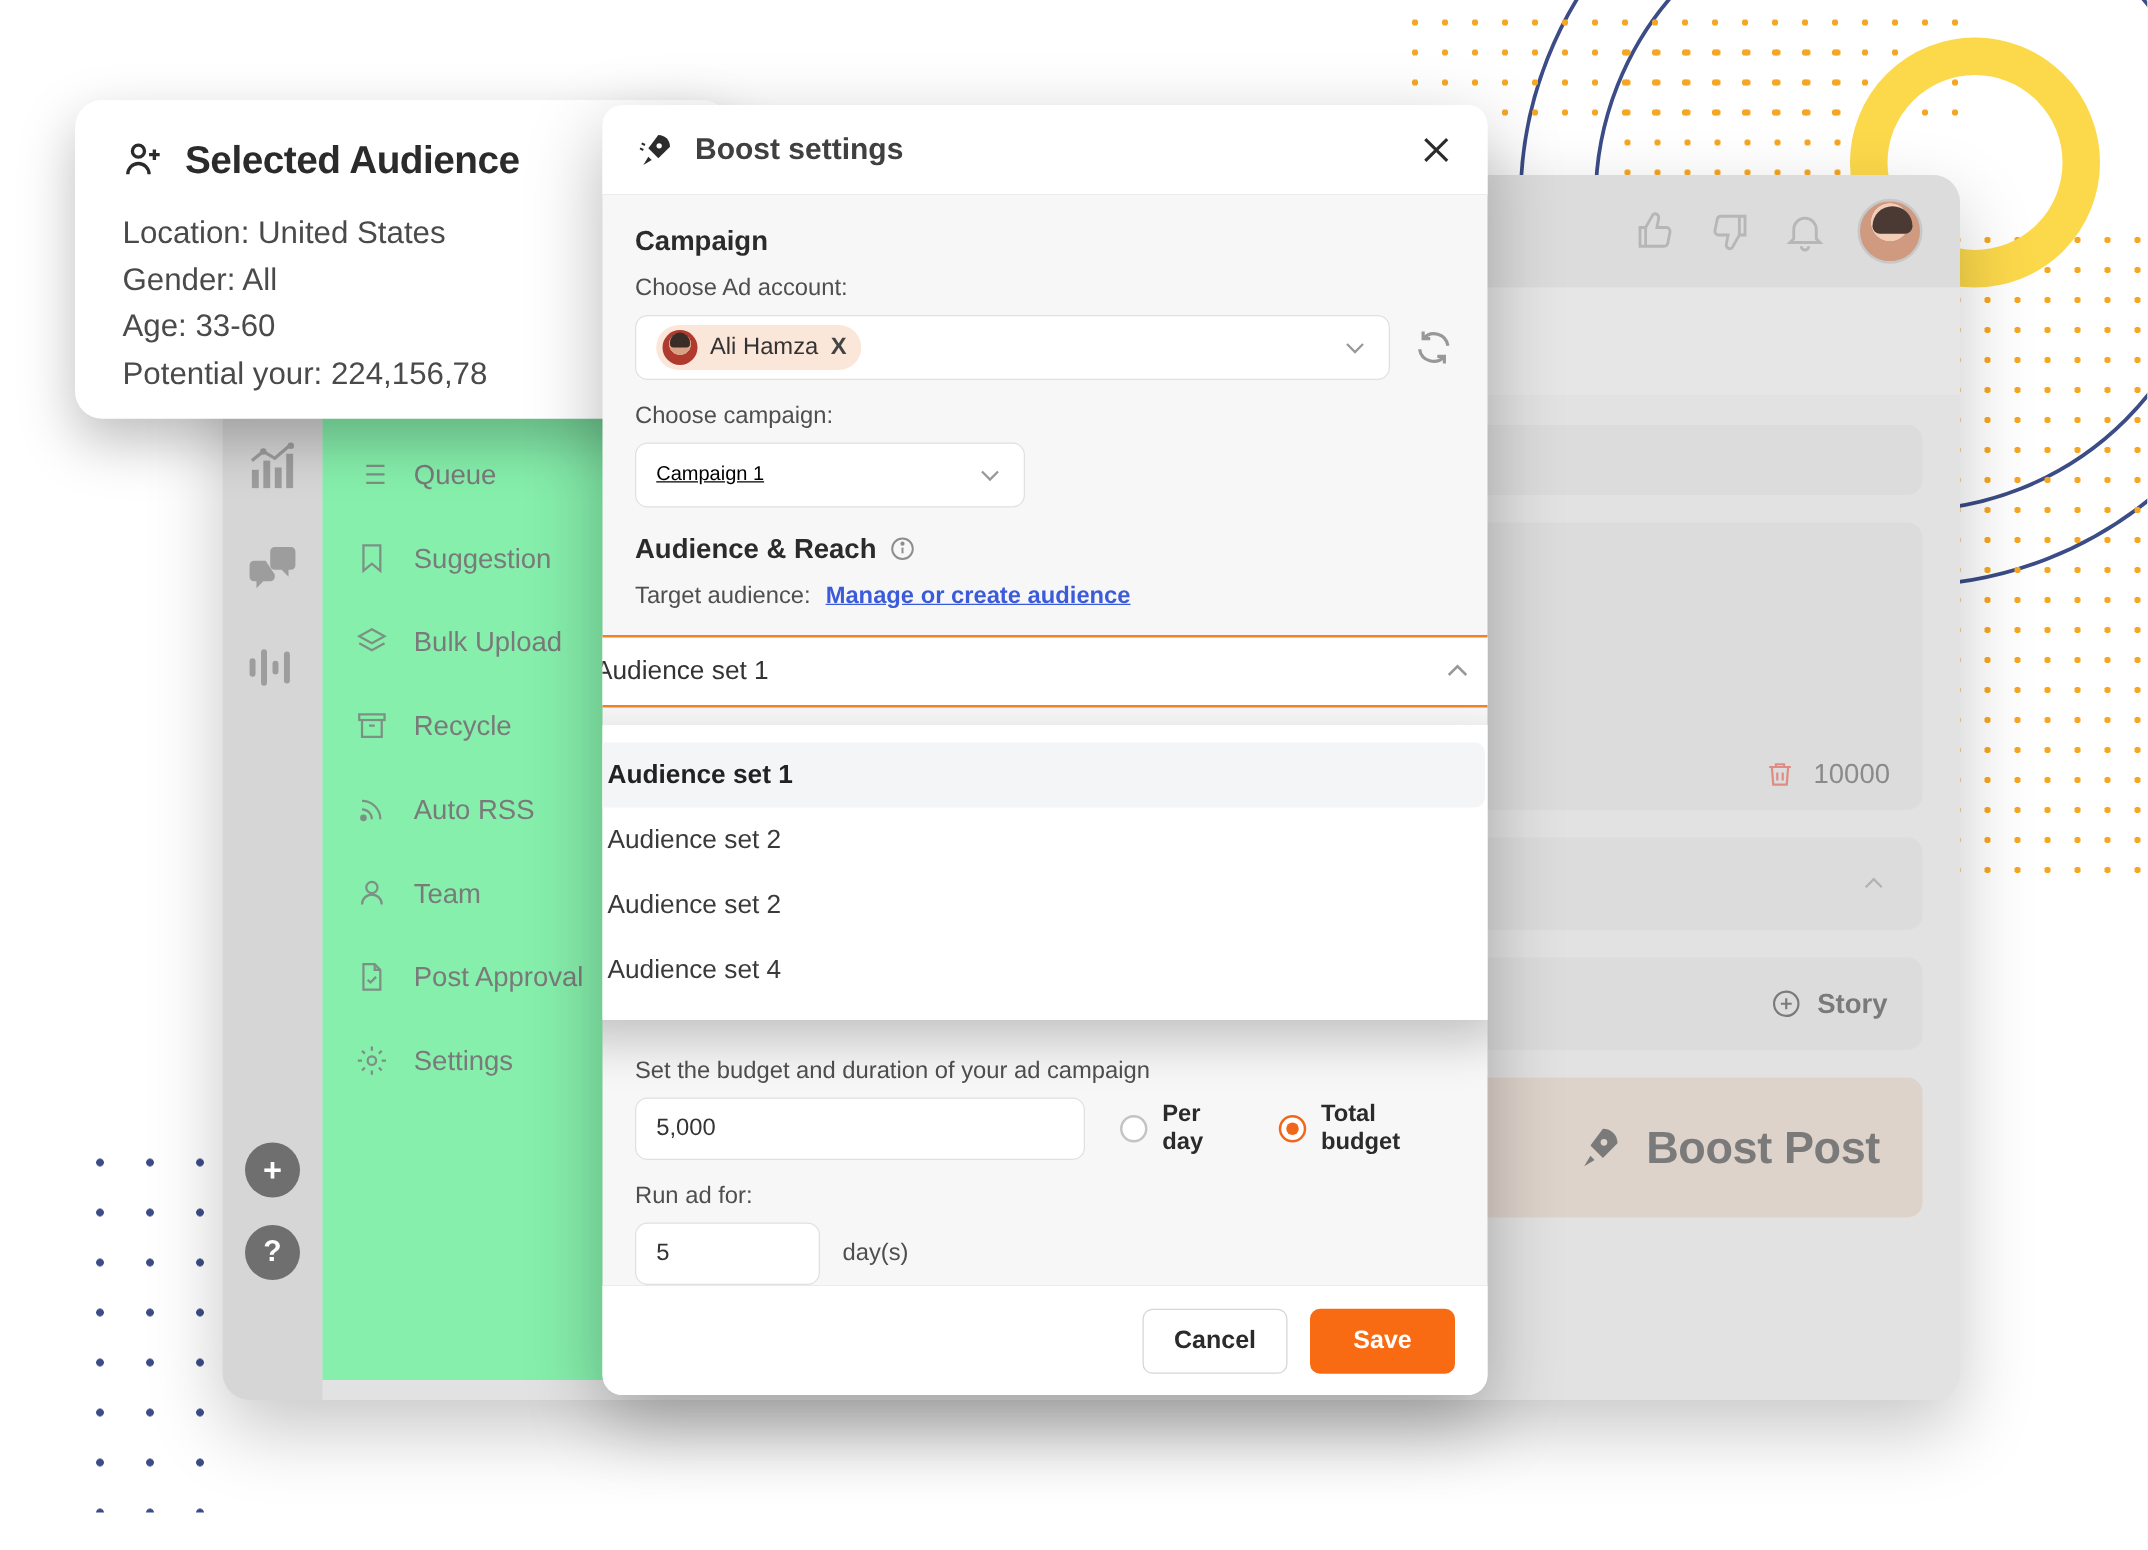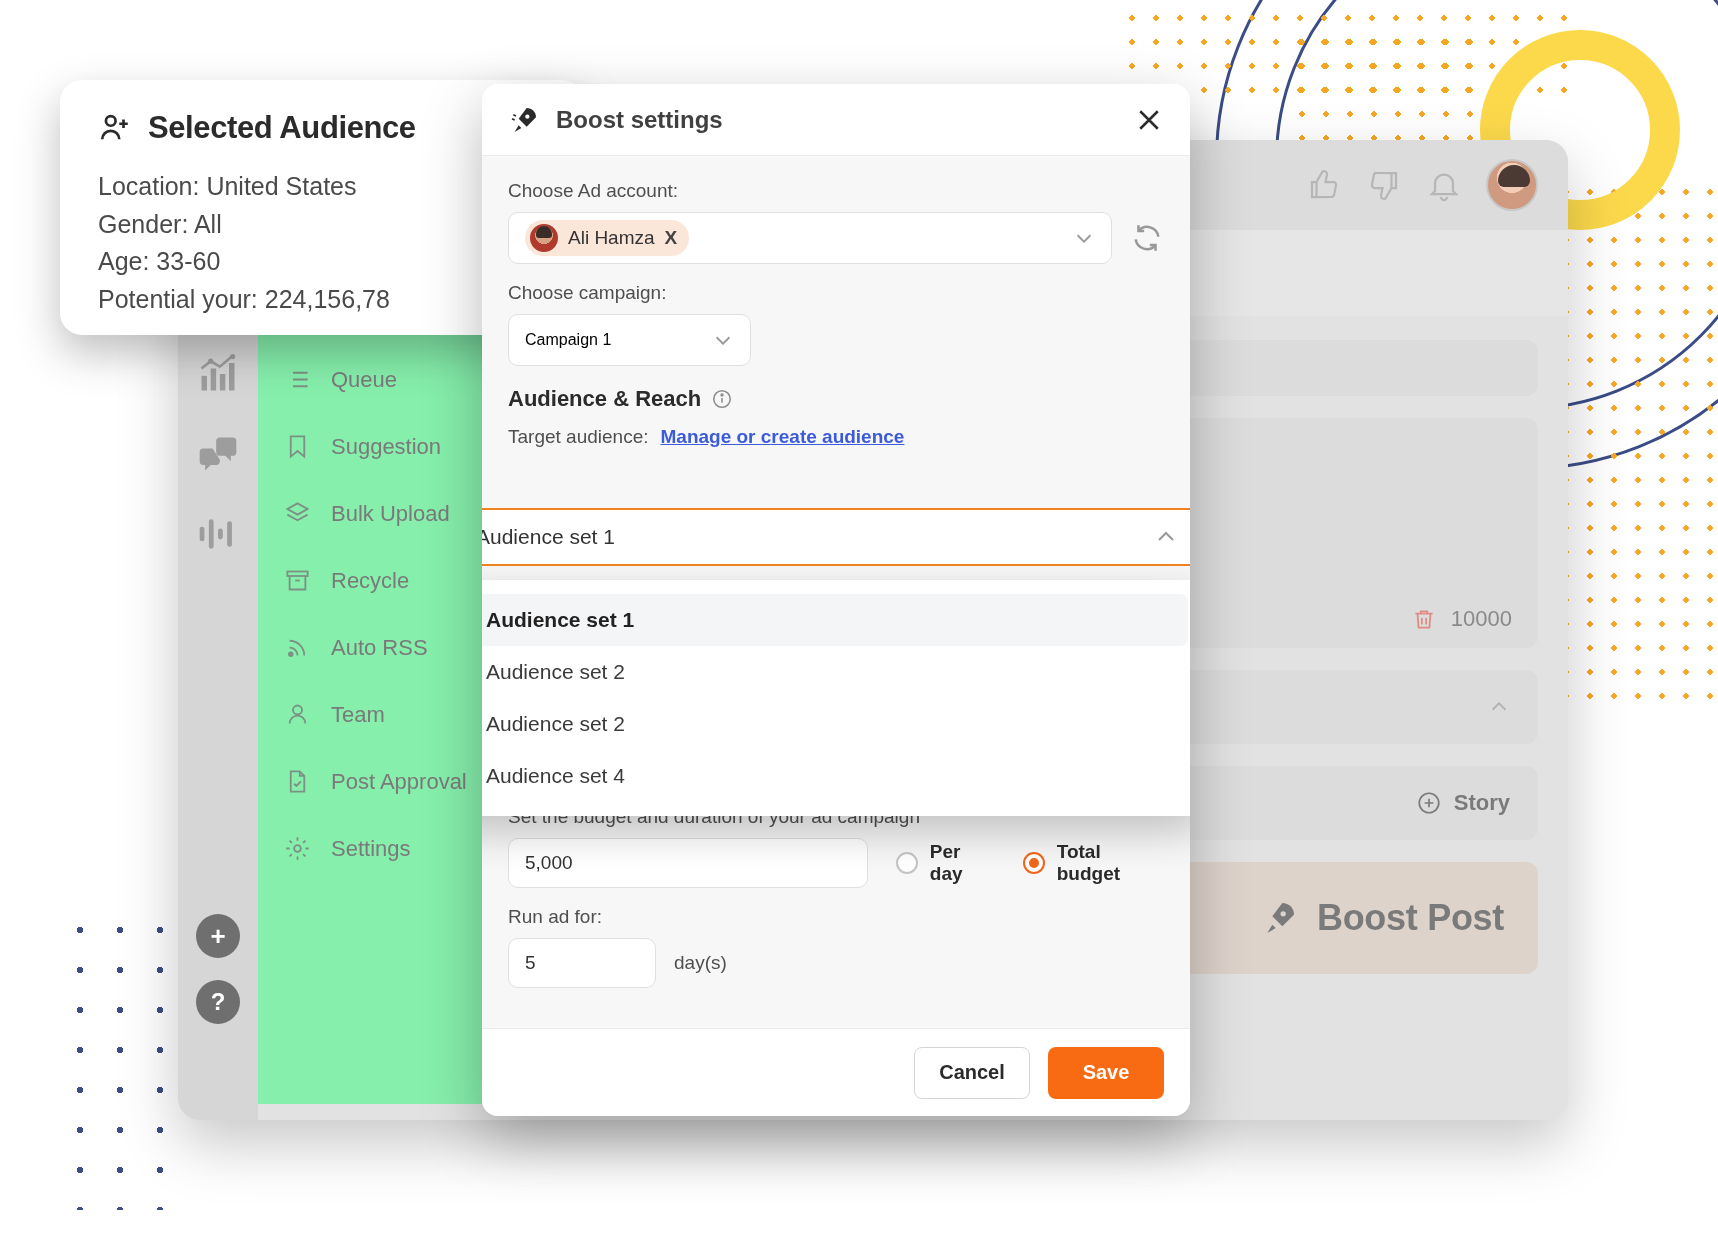--- a/index.html
+++ b/index.html
@@ -252,21 +252,21 @@
     position: relative; overflow: hidden; flex: none;
   }
   #chip-avatar::after {
     content:""; position:absolute; left:6px; top:2px; width:16px; height:12px;
     border-radius:8px 8px 3px 3px; background:#3a2c26;
   }
   #chip-name { font-size: 19px; color: #333333; }
   #chip-x { font-size: 19px; color: #444444; cursor: pointer; font-weight: 600; }
   #refresh-btn { width: 34px; height: 34px; cursor: pointer; opacity: .65; flex: none;}
 
-  #campaign-select { width: 243px; margin-bottom: 20px; }
+  #campaign-select { width: 312px; margin-bottom: 20px; text-decoration: underline; }
 
   #aud-head-row { display: flex; align-items: center; gap: 10px; margin-bottom: 14px; }
   #info-icon { width: 22px; height: 22px; opacity: .65; }
   #target-row { display: flex; align-items: baseline; gap: 12px; font-size: 19px; color: #4F4F4F; }
   #manage-link {
     color: #3B5BDB; text-decoration: underline; font-weight: 700; cursor: pointer;
   }
 
   
   #aud-combo {
@@ -515,20 +515,21 @@
           <path d="M3 11l2 1M4 8l2 1" stroke="#2B2B2B" stroke-width="1.2"></path>
       </svg>
       <span id="modal-title">Boost settings</span>
       <svg id="modal-close" viewBox="0 0 24 24" fill="none" stroke="#2B2B2B" stroke-width="2">
           <path d="M5 5l14 14M19 5L5 19"></path>
         </svg>
     </div>
 
     <div id="modal-body">
 
+      <div class="sec-title">Campaign</div>
 
       <div class="field-label">Choose Ad account:</div>
       <div id="ad-account-row">
         <div class="select-box" id="ad-account-select">
           <div id="chip-ali">
             <div id="chip-avatar"></div>
             <span id="chip-name">Ali Hamza</span>
             <span id="chip-x">X</span>
           </div>
           <svg class="caret" viewBox="0 0 24 24" fill="none" stroke="#555" stroke-width="2">

